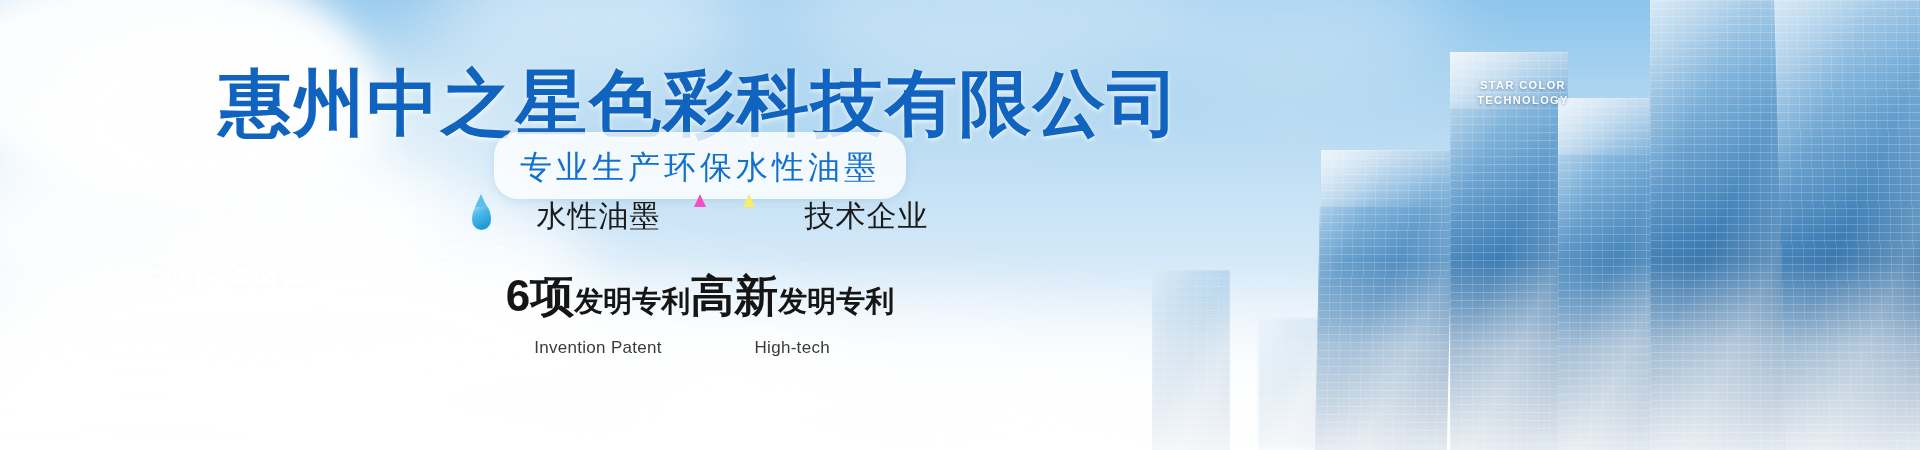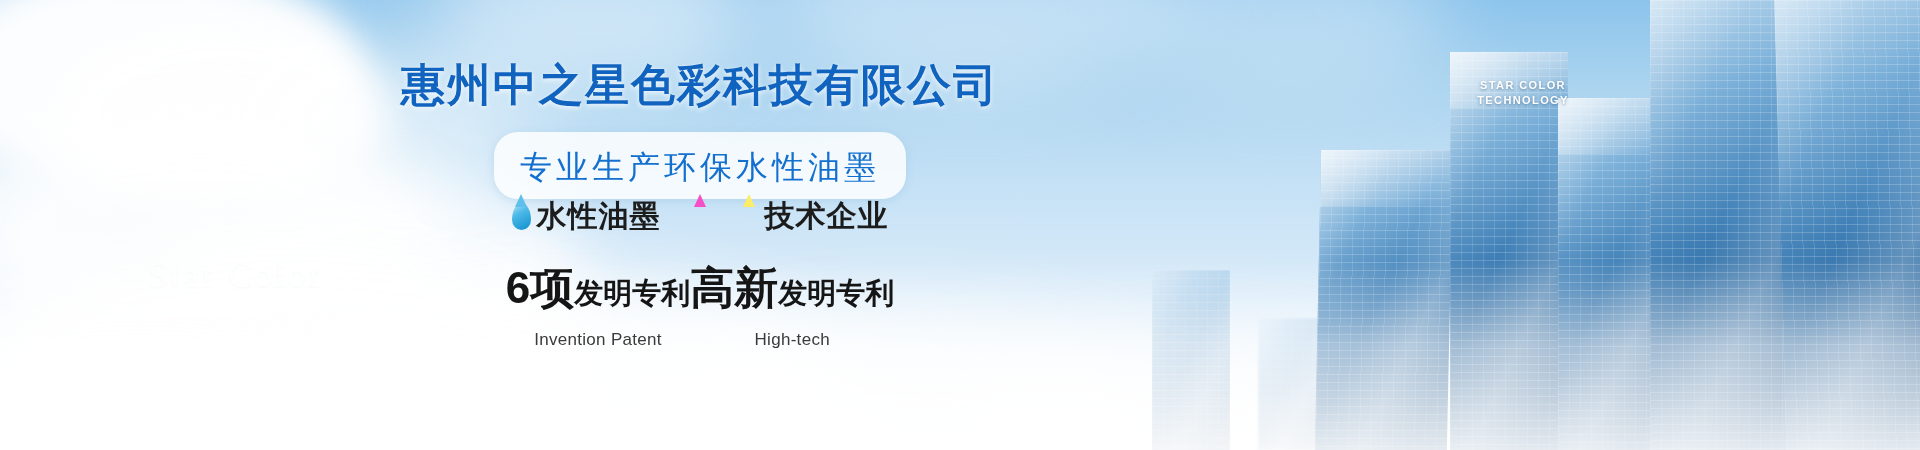--- a/index.html
+++ b/index.html
@@ -137,21 +137,21 @@
     left:0; top:0;
     width:1400px; height:450px;
   }
 
   #company-title {
     position:absolute;
     left:0; top:56px;
     width:1400px;
     text-align:center;
     font-family:"Liberation Sans", sans-serif;
-    font-size:44px;
+    font-size:72px;
     font-weight:bold;
     letter-spacing:2px;
     color:#1063bf;
     text-shadow:0 2px 5px rgba(255,255,255,.75), 0 0 1px rgba(255,255,255,.9);
     white-space:nowrap;
   }
 
   #subtitle-pill-wrap {
     position:absolute;
     left:0; top:132px;
@@ -199,29 +199,30 @@
     transform:translateX(-50%);
     border-left:6px solid transparent;
     border-right:6px solid transparent;
     border-bottom:13px solid currentColor;
   }
   .drop.blue   { background:linear-gradient(150deg,#bfe9fb 0%, #4db9e8 38%, #0e8fcd 100%); color:#5ec0ea; }
   .drop.magenta{ background:linear-gradient(150deg,#ffc7ef 0%, #f martin 0%, #f23cc0 38%, #e0009a 100%); color:#f64fc6; }
   .drop.yellow { background:linear-gradient(150deg,#fff6c2 0%, #ffe martin 0%, #ffe martin 0%, #fce94f 38%, #f2d400 100%); color:#fdec66; }
   .feature-label {
     font-size:30px;
-    font-weight:bold;
+    font-weight:normal;
     color:#1c1c1c;
     letter-spacing:1px;
     white-space:nowrap;
+    margin-left:40px;
   }
 
   #badges {
     position:absolute;
-    left:0; top:266px;
+    left:0; top:274px;
     width:1400px;
     display:flex;
     justify-content:center;
     align-items:flex-start;
   }
   .badge { text-align:center; }
   .badge-main {
     font-size:36px;
     font-weight:bold;
     color:#151515;

